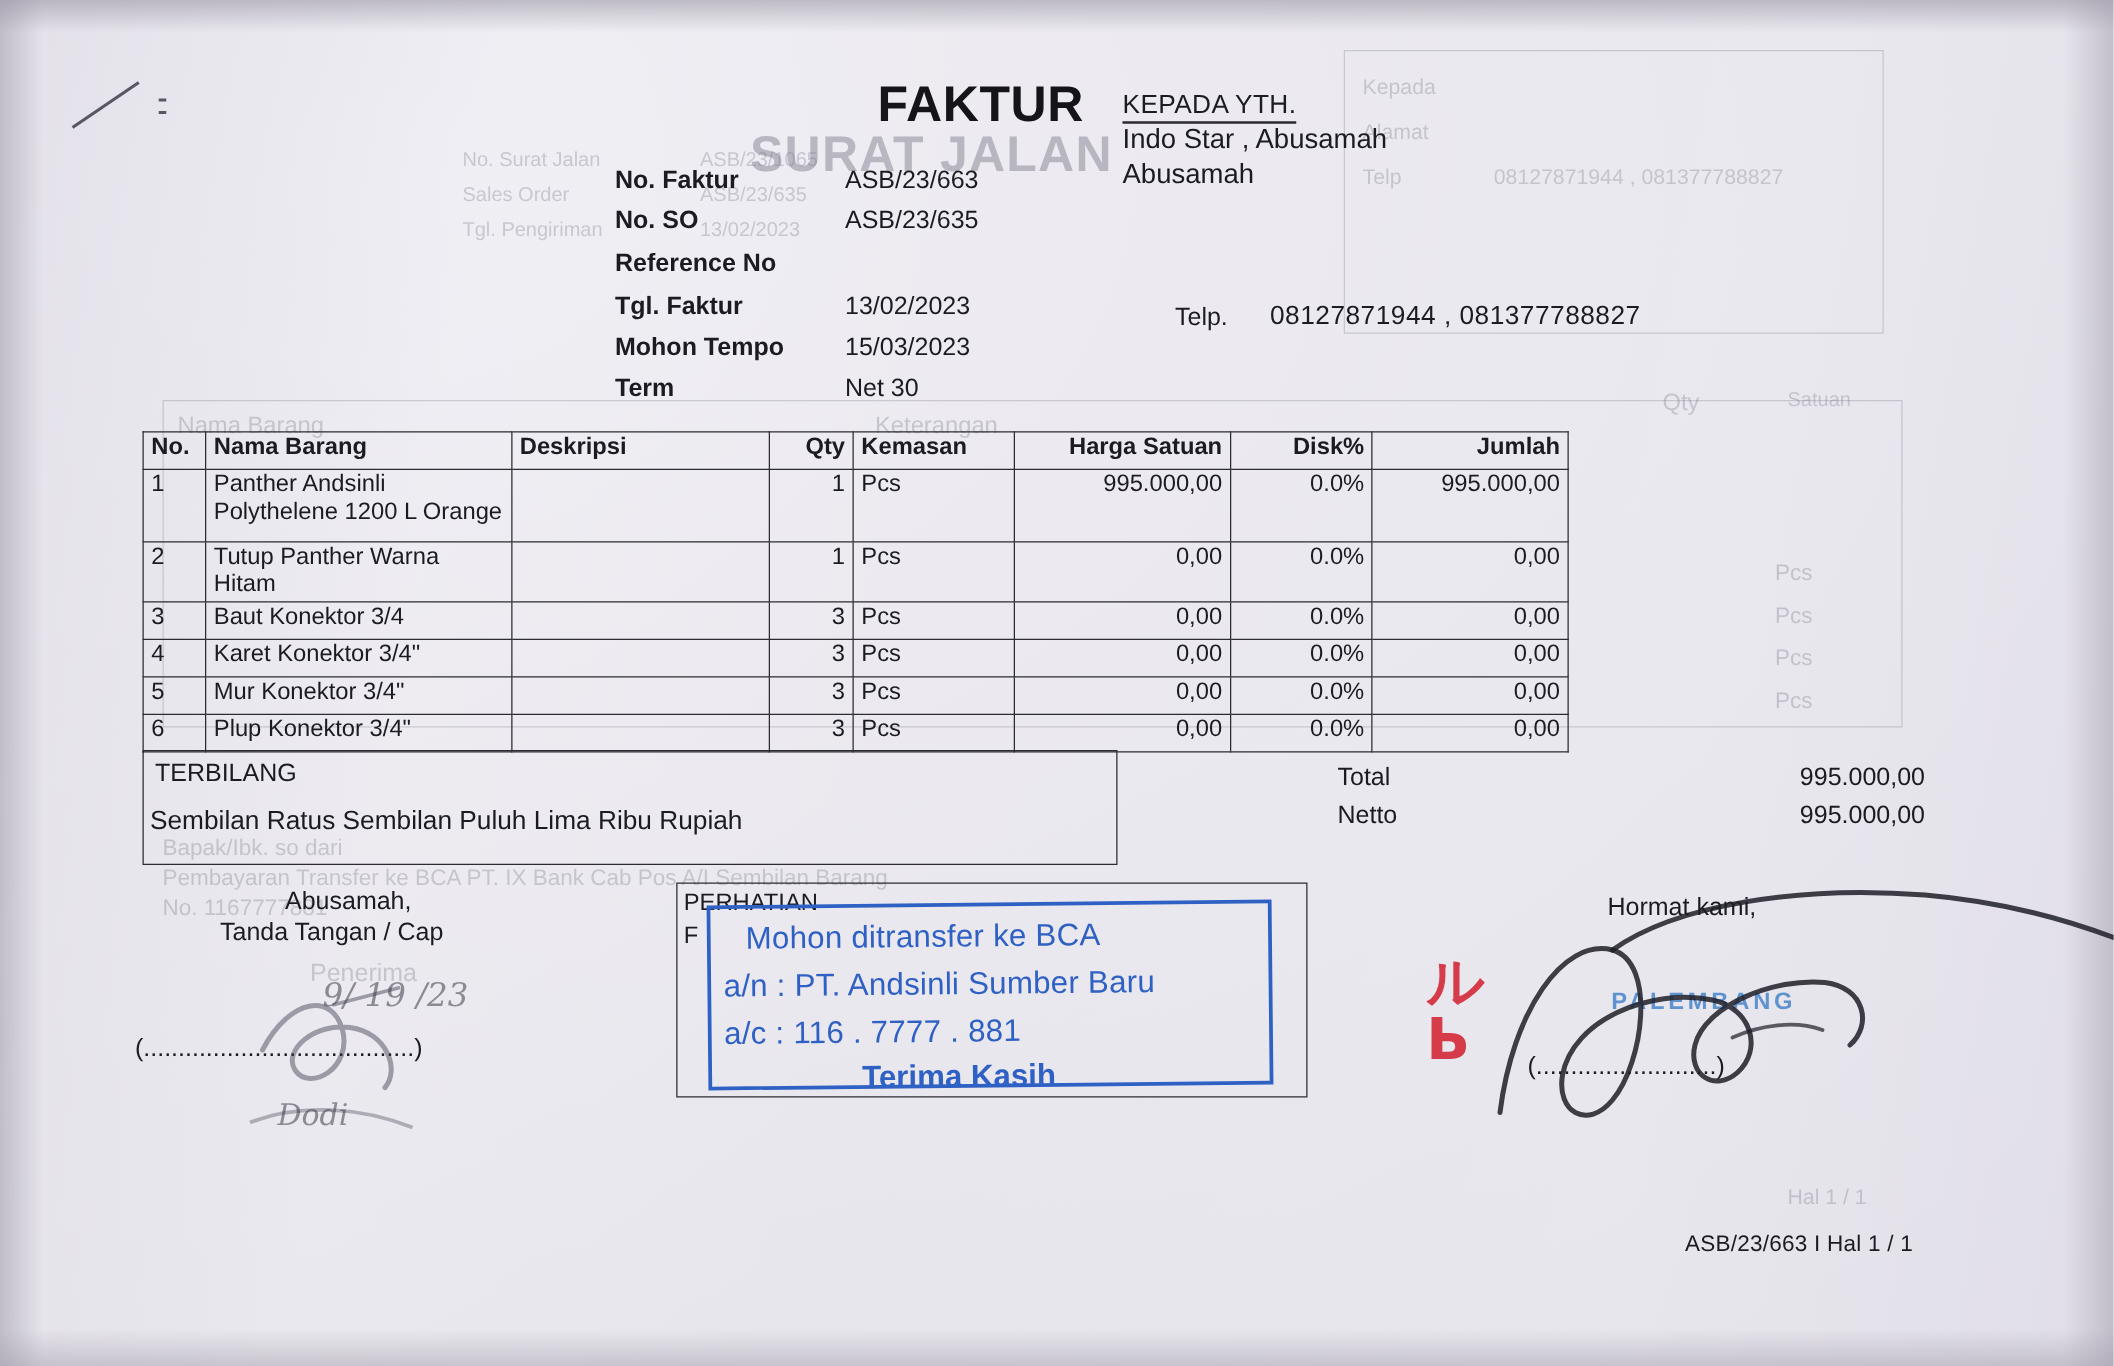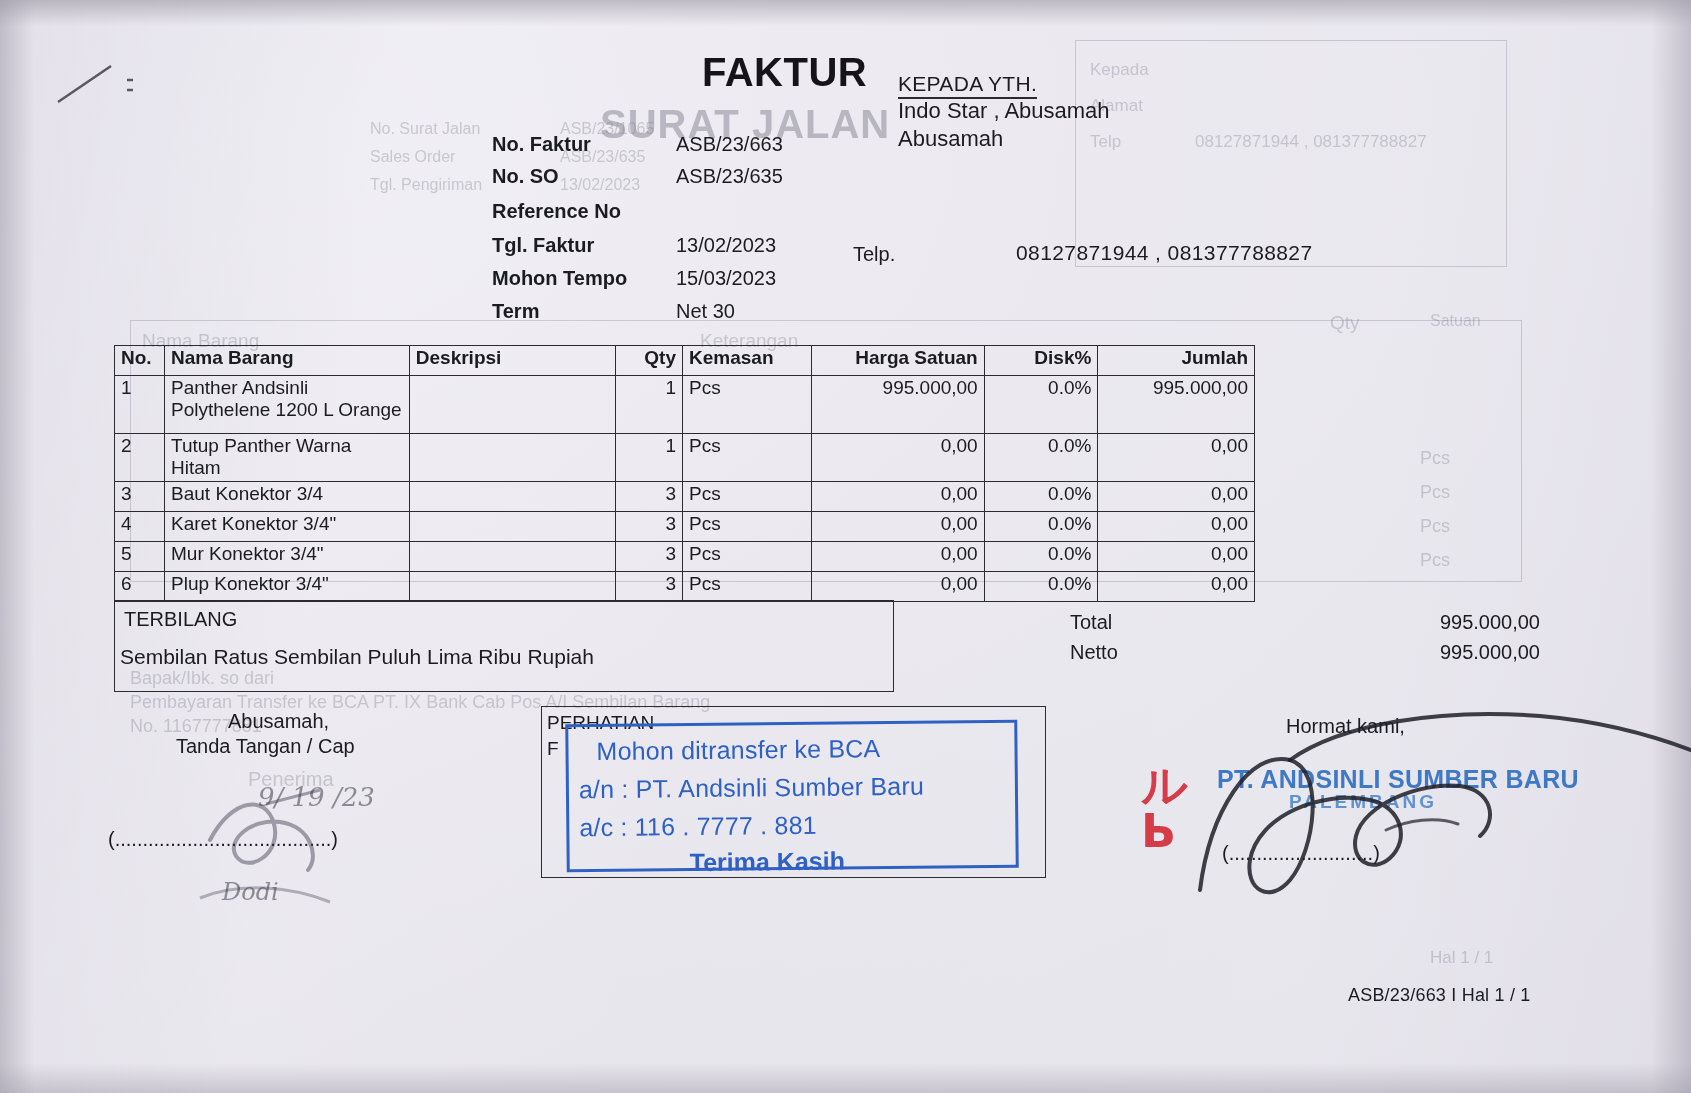--- a/index.html
+++ b/index.html
@@ -283,21 +283,21 @@
 
   <svg class="corner-clip" viewBox="0 0 90 48">
     <path d="M3 44 L56 8" stroke="rgba(40,40,52,0.75)" stroke-width="2.5" fill="none"></path>
     <path d="M72 22 L78 22" stroke="rgba(40,40,52,0.75)" stroke-width="2.5" fill="none"></path>
     <path d="M72 32 L78 32" stroke="rgba(40,40,52,0.75)" stroke-width="2.5" fill="none"></path>
   </svg>
 
   <div class="doc">
 
     <div class="abs title-surat" style="left:600px; top:58px;margin-top:44px;">SURAT JALAN</div>
-    <div class="abs title-faktur" style="left:702px; top:50px;">FAKTUR</div>
+    <div class="abs title-faktur" style="left:702px; top:62px;">FAKTUR</div>
 
     <div class="abs kepada-label" style="left:898px; top:72px;">KEPADA YTH.</div>
     <div class="abs kepada-name" style="left:898px; top:98px;">Indo Star , Abusamah</div>
     <div class="abs kepada-name" style="left:898px; top:126px;">Abusamah</div>
 
     <div class="abs meta-label" style="left:492px; top:133px;">No. Faktur</div>
     <div class="abs meta-value" style="left:676px; top:133px;">ASB/23/663</div>
 
     <div class="abs meta-label" style="left:492px; top:165px;">No. SO</div>
     <div class="abs meta-value" style="left:676px; top:165px;">ASB/23/635</div>
@@ -307,21 +307,21 @@
 
     <div class="abs meta-label" style="left:492px; top:234px;">Tgl. Faktur</div>
     <div class="abs meta-value" style="left:676px; top:234px;">13/02/2023</div>
 
     <div class="abs meta-label" style="left:492px; top:267px;">Mohon Tempo</div>
     <div class="abs meta-value" style="left:676px; top:267px;">15/03/2023</div>
 
     <div class="abs meta-label" style="left:492px; top:300px;">Term</div>
     <div class="abs meta-value" style="left:676px; top:300px;">Net 30</div>
 
-    <div class="abs telp-label" style="left:853px; top:243px;">Telp.</div>
+    <div class="abs telp-label" style="left:940px; top:243px;">Telp.</div>
     <div class="abs telp-value" style="left:1016px; top:241px;">08127871944 , 081377788827</div>
 
     <table class="items">
       <thead>
         <tr>
           <th class="c-no">No.</th>
           <th class="c-nama">Nama Barang</th>
           <th class="c-desk">Deskripsi</th>
           <th class="c-qty">Qty</th>
           <th class="c-kemasan">Kemasan</th>
@@ -412,21 +412,20 @@
     <div class="abs perhatian-label" style="left:547px; top:738px;">F</div>
 
     <div class="stamp">
       <div class="stamp-line" style="position:absolute; left:28px; top:10px;">Mohon ditransfer ke BCA</div>
       <div class="stamp-line" style="position:absolute; left:10px; top:48px;">a/n : PT. Andsinli Sumber Baru</div>
       <div class="stamp-line" style="position:absolute; left:10px; top:86px;">a/c : 116 . 7777 . 881</div>
       <div class="stamp-thanks" style="position:absolute; left:120px; top:122px;">Terima Kasih</div>
     </div>
 
     <div class="logo-mark">ルЬ</div>
-    <div class="logo-name">PT. ANDSINLI SUMBER BARU</div>
     <div class="logo-sub">PALEMBANG</div>
 
     <div class="abs sign-label" style="left:1286px; top:715px;">Hormat kami,</div>
     <div class="abs dots" style="left:1222px; top:842px;">(..........................)</div>
 
     <div class="abs footer-ref" style="left:1348px; top:985px;">ASB/23/663 I Hal 1 / 1</div>
 
     <svg class="scribble" style="left:1140px; top:690px; width:560px; height:240px;" viewBox="0 0 560 240">
       <path d="M60 200 C70 120, 110 60, 150 70 C185 80, 175 160, 150 190 C130 214, 105 200, 110 170 C118 126, 180 100, 230 110 C262 117, 270 150, 250 168 C232 184, 210 170, 216 146 C224 114, 280 92, 320 96 C352 100, 358 130, 340 146" stroke="rgba(30,30,40,0.85)" stroke-width="4" fill="none" stroke-linecap="round"></path>
       <path d="M150 70 C200 34, 300 18, 400 26 C470 32, 520 48, 556 62" stroke="rgba(30,30,40,0.85)" stroke-width="4" fill="none" stroke-linecap="round"></path>

